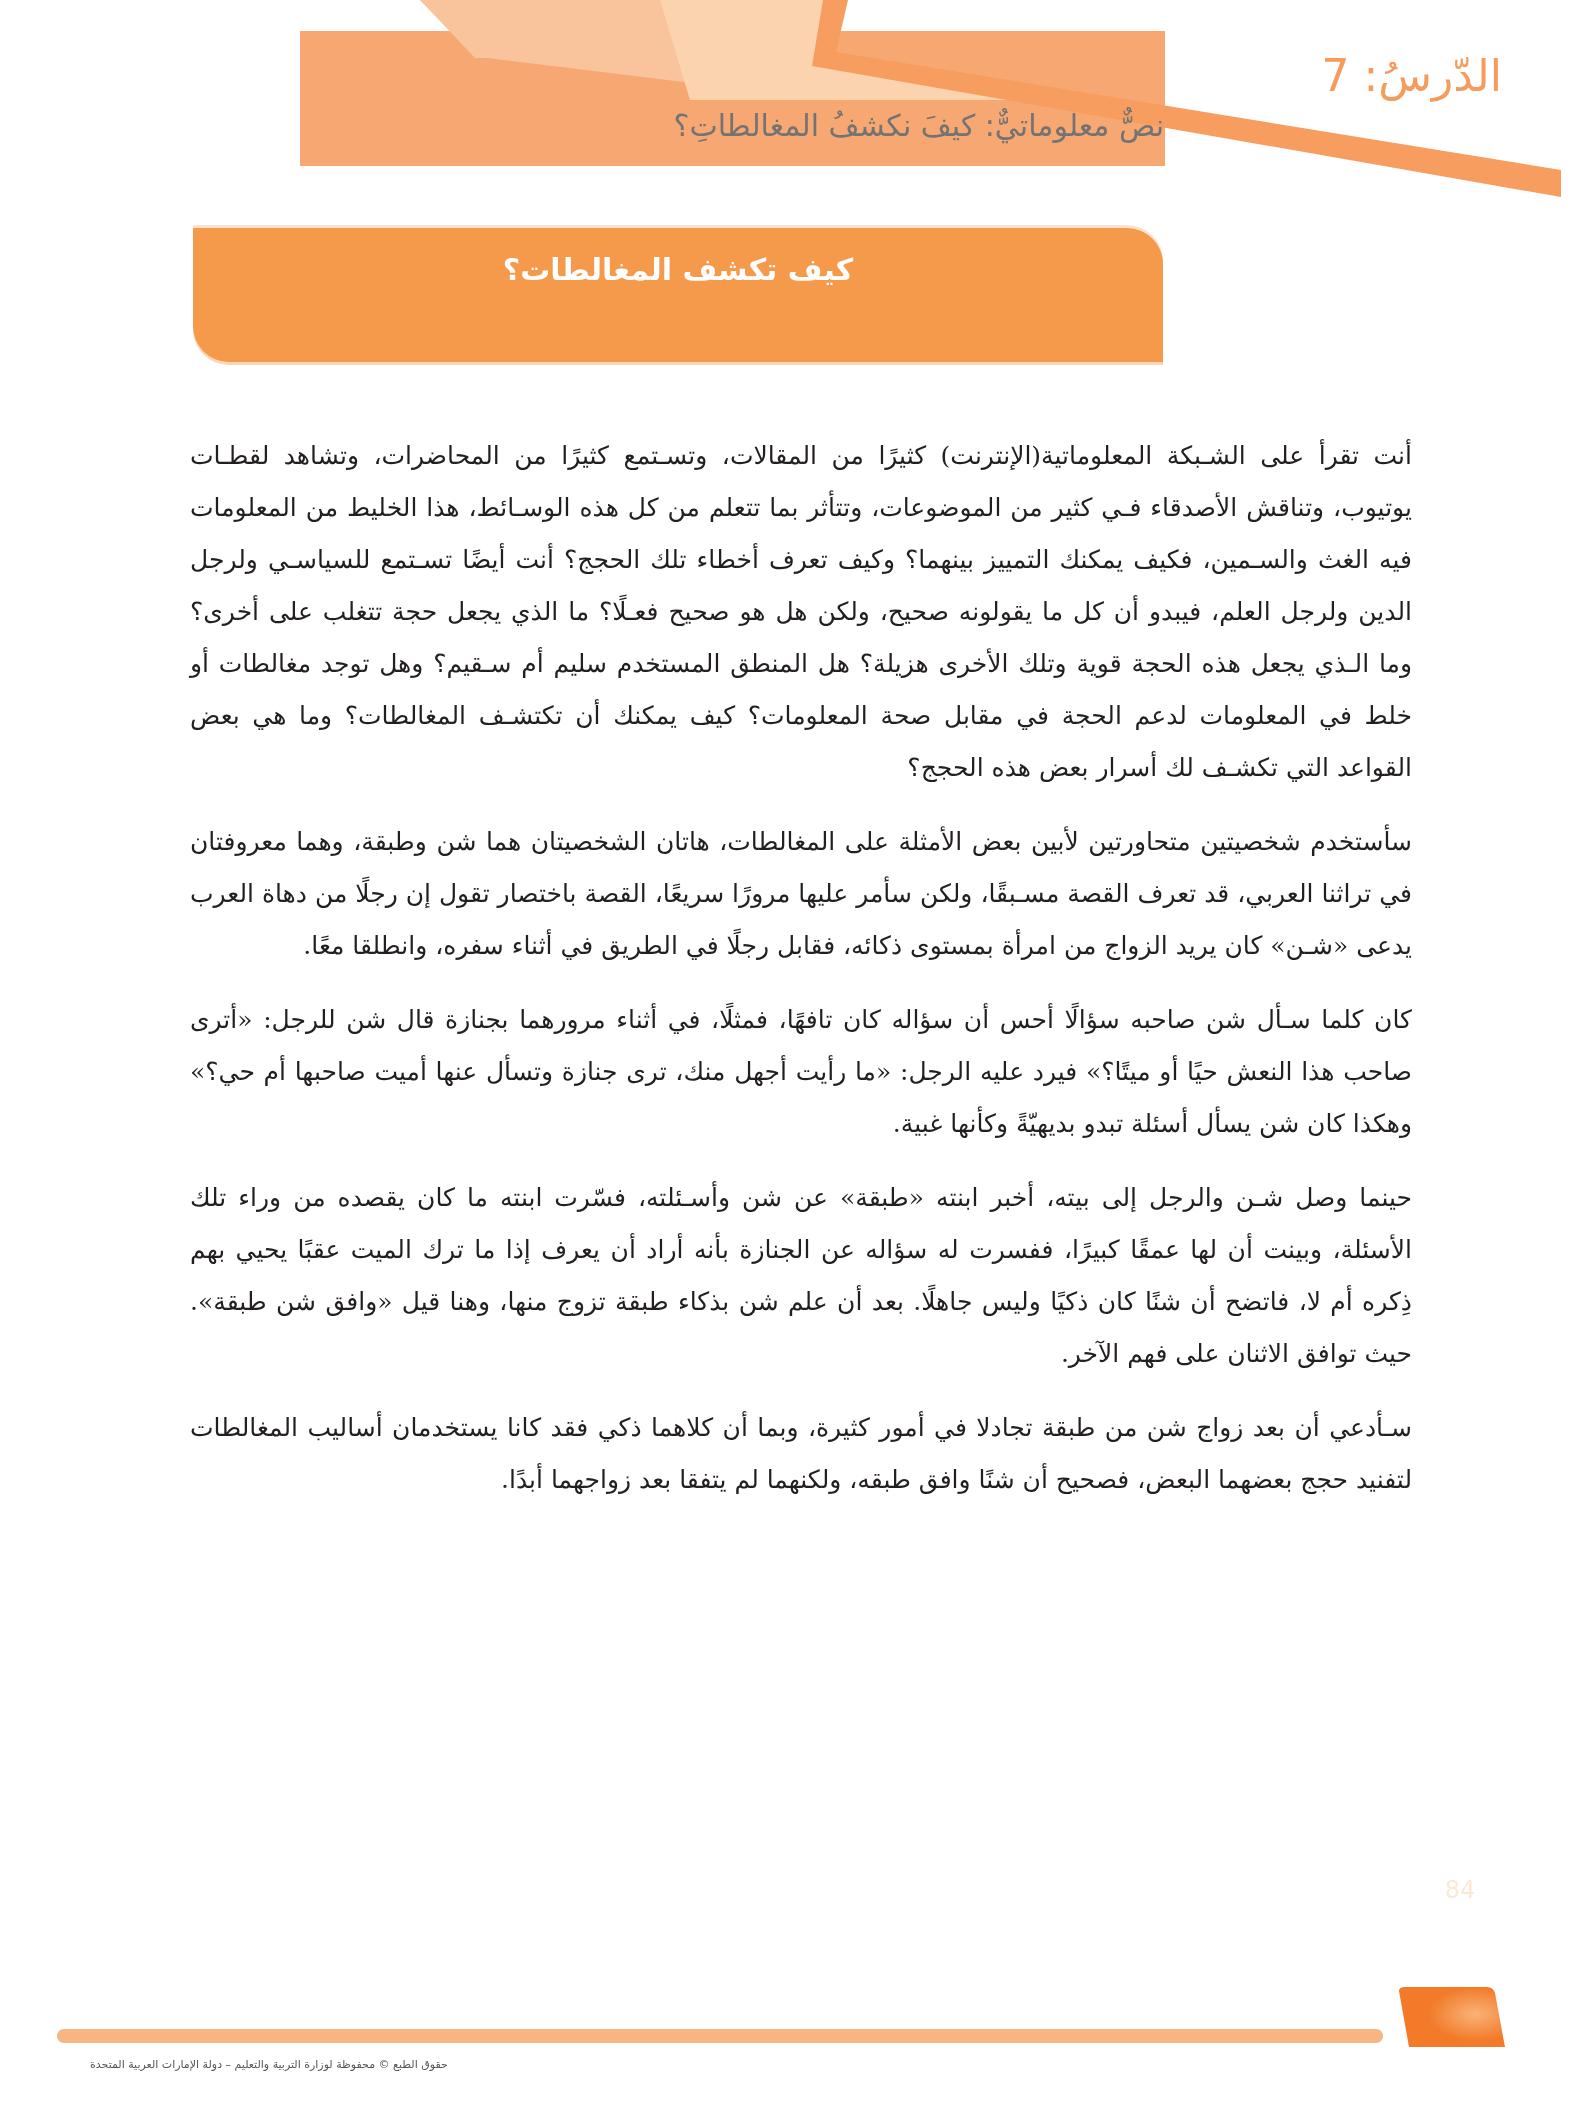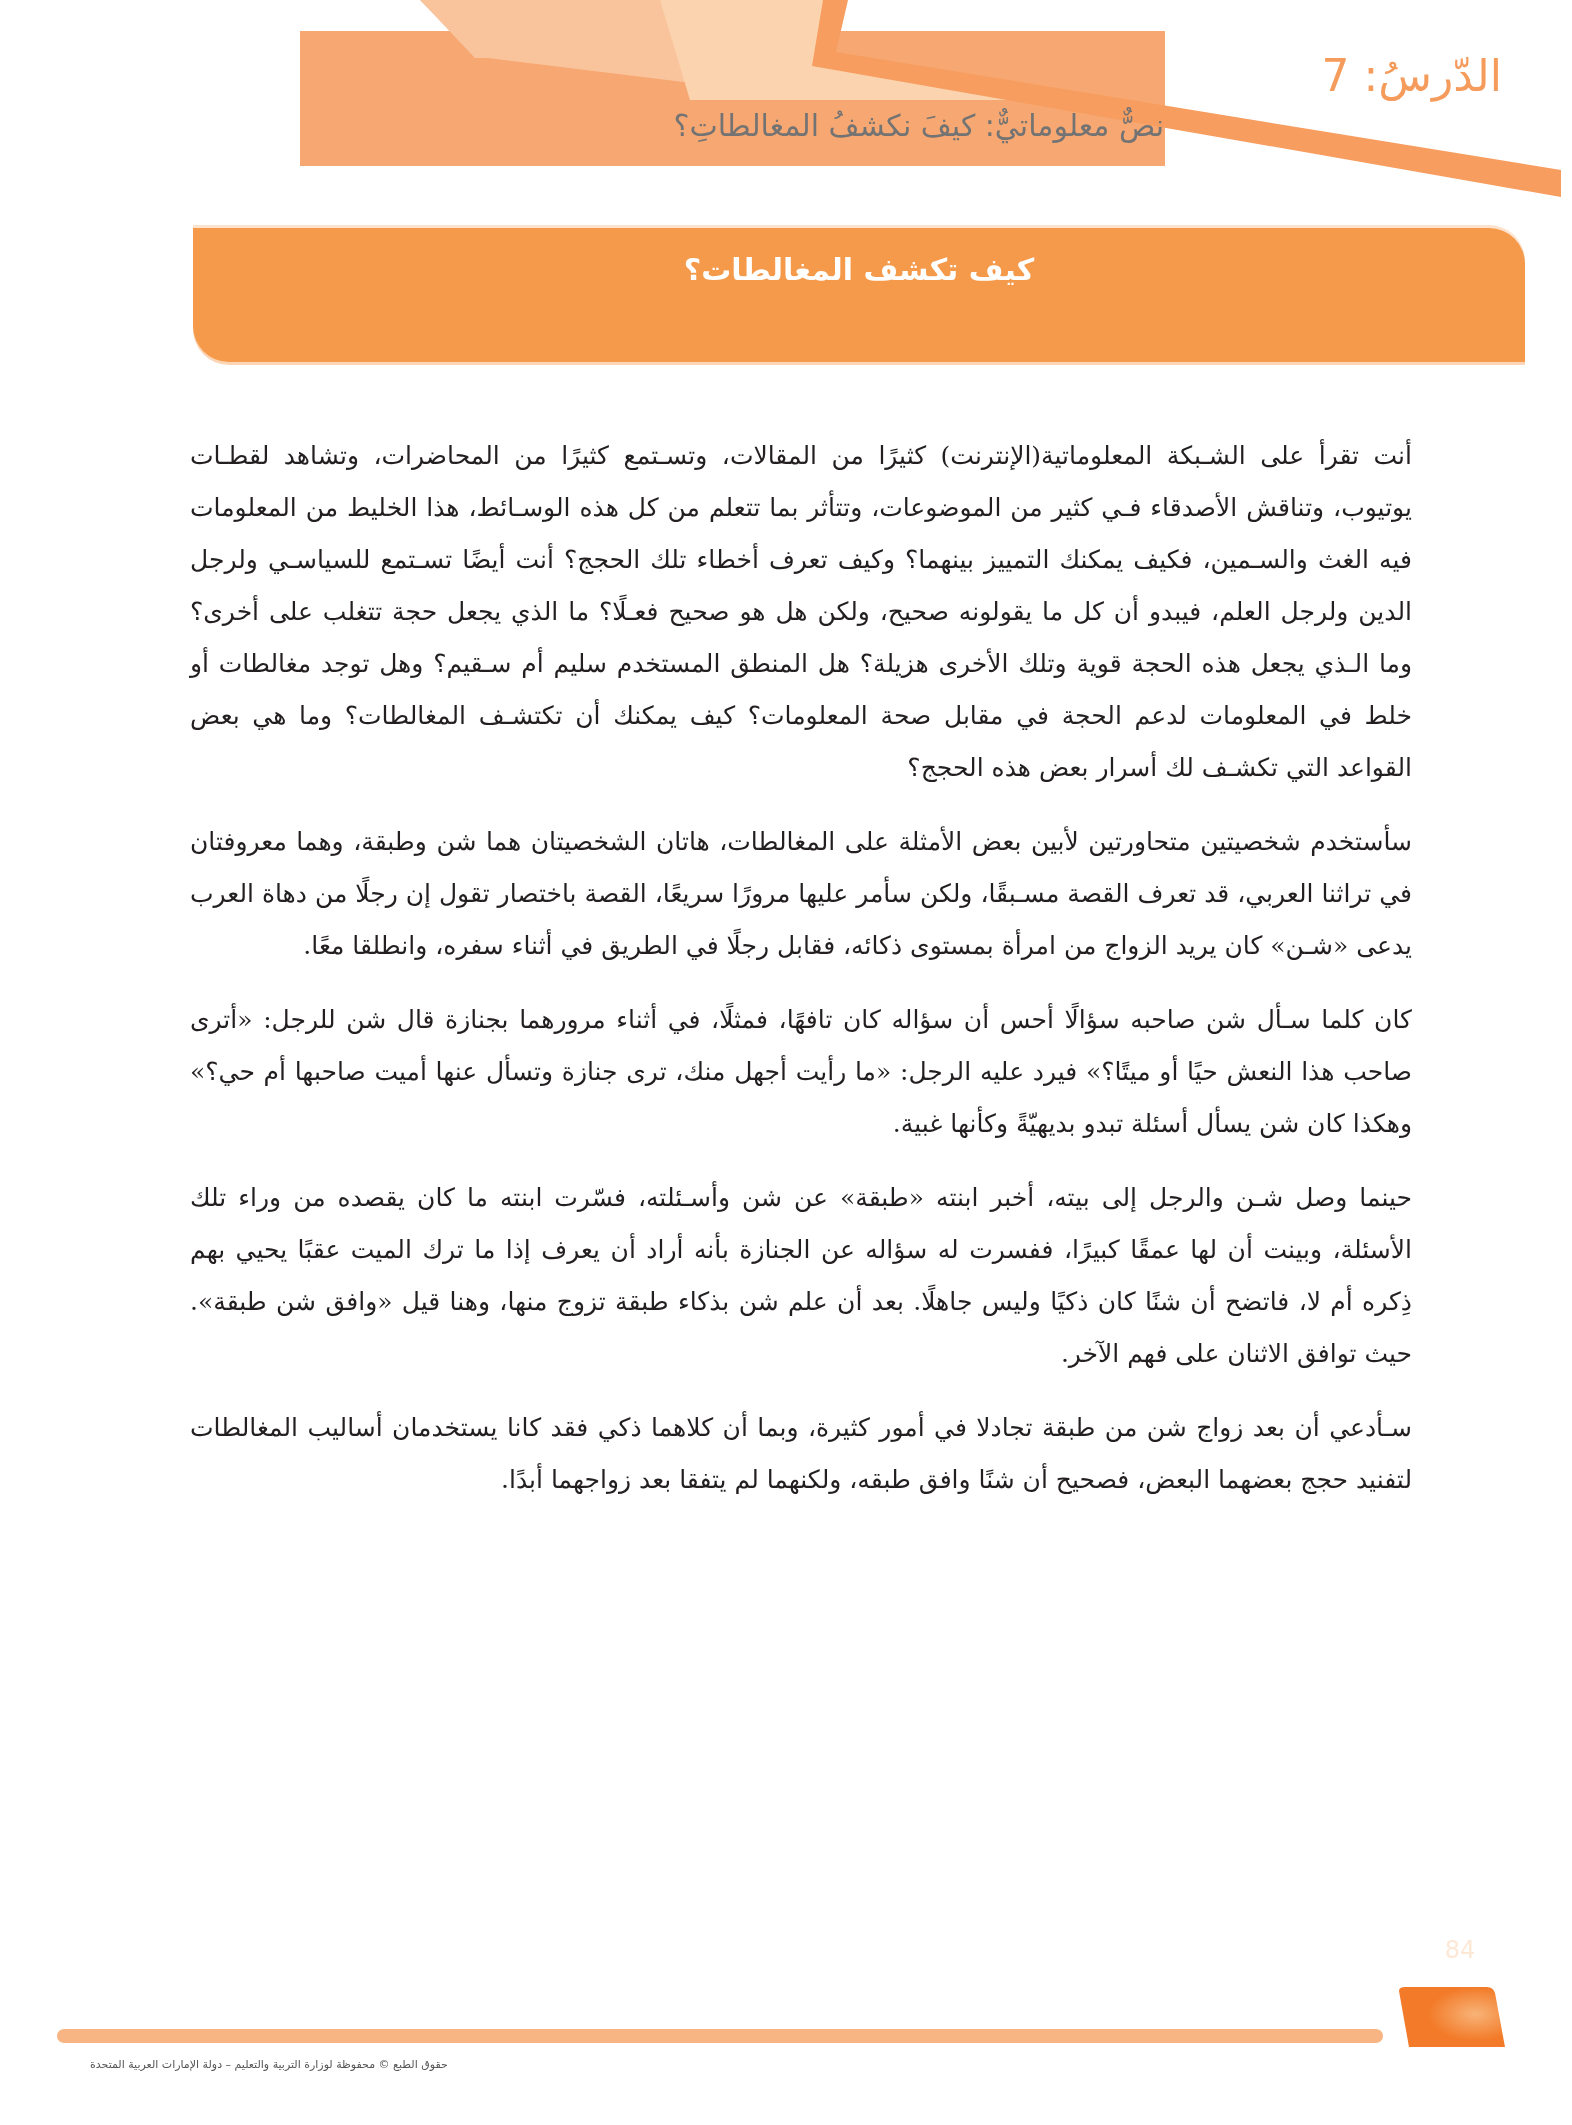--- a/index.html
+++ b/index.html
@@ -45,21 +45,21 @@
       color: #737373;
       direction: rtl;
       white-space: nowrap;
     }
 
     
     .title-box {
       position: absolute;
       left: 193px;
       top: 228px;
-      width: 1332px;
+      width: 970px;
       height: 134px;
       background: #f5994a;
       border-top-right-radius: 36px;
       border-bottom-left-radius: 36px;
       box-shadow: 0 3px 0 #fbd5b5, 0 -3px 0 #fde3cd;
       text-align: center;
       color: #ffffff;
     }
     .title-box .article-title {
       margin-top: 22px;
@@ -114,21 +114,21 @@
     .page-badge {
       position: absolute;
       left: 1397px;
       top: 1987px;
       width: 108px;
       height: 60px;
     }
     .page-number {
       position: absolute;
       left: 1430px;
-      top: 1936px;
+      top: 1876px;
       width: 60px;
       text-align: center;
       font-family: "DejaVu Sans", sans-serif;
       font-size: 24px;
       color: #fde8d6;
       direction: ltr;
     }
     .copyright {
       position: absolute;
       left: 90px;

